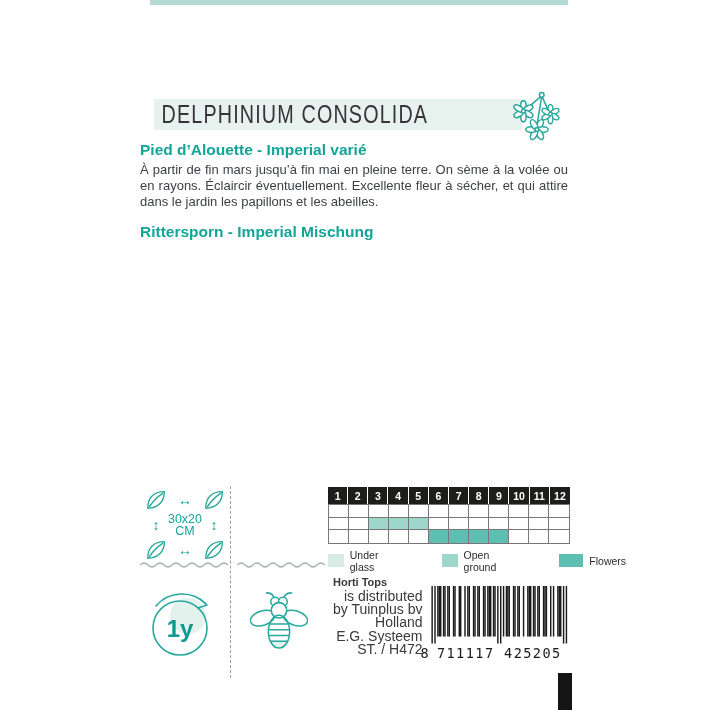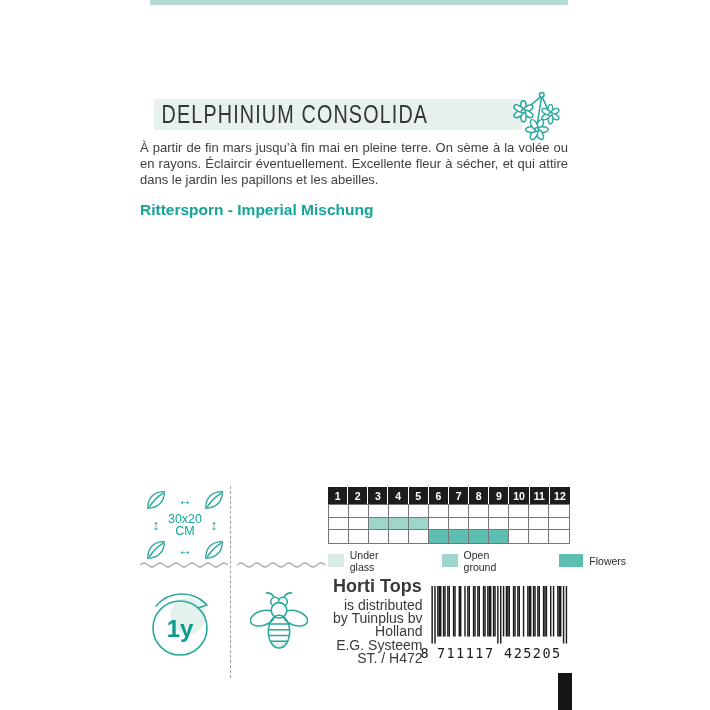--- a/index.html
+++ b/index.html
@@ -47,21 +47,21 @@
   .cal-row{display:grid;grid-template-columns:repeat(12,1fr);height:12.5px;}
   .cal-c{border-right:1px solid #777;border-bottom:1px solid #777;}
   .cal-c:last-child{border-right:none;}
   .cal-row:last-child .cal-c{border-bottom:none;}
   .cal-legend{display:flex;align-items:center;margin-top:5px;font-size:10.5px;color:#2b2b2b;gap:44px;}
   .leg-item{display:flex;align-items:center;margin-right:11px;}
   .leg-swatch{display:inline-block;width:24px;height:13px;margin-right:6px;}
 
   
   .distributor{position:absolute;left:333px;top:576px;color:#3a3a3a;}
-  .dist-name{font-size:18px;font-weight:bold;margin-bottom:2px;}
+  .dist-name{font-size:11px;font-weight:bold;margin-bottom:2px;}
   .dist-line{font-size:14px;line-height:13.2px;text-align:right;}
   .barcode{position:absolute;left:420px;top:586px;}
   .bc-digit{font-family:"DejaVu Sans Mono",monospace;font-size:9.5px;letter-spacing:1px;fill:#1a1a1a;}
 
   .print-mark{position:absolute;left:558px;top:673px;width:14px;height:37px;background:#151515;}
 
   
   .st{fill:none;stroke:var(--icon,#2aa99d);stroke-width:1.6;stroke-linecap:round;stroke-linejoin:round;}
   .fw{fill:#fff;stroke:var(--icon,#2aa99d);stroke-width:1.6;stroke-linecap:round;stroke-linejoin:round;}
   .pale{fill:var(--pale,#e4f2ee);stroke:none;}
@@ -118,20 +118,21 @@
         <ellipse cx="0" cy="-5.8" rx="3" ry="5.8" transform="rotate(210)"></ellipse>
         <ellipse cx="0" cy="-5.8" rx="3" ry="5.8" transform="rotate(270)"></ellipse>
         <ellipse cx="0" cy="-5.8" rx="3" ry="5.8" transform="rotate(330)"></ellipse>
       </g>
       <circle class="fw" cx="0" cy="0" r="2"></circle>
     </g>
   </svg>
 
   <div class="sections">
     <section>
+      <h3>Pied d’Alouette - Imperial varié</h3>
       <p>À partir de fin mars jusqu’à fin mai en pleine terre. On sème à la volée ou en rayons. Éclaircir éventuellement. Excellente fleur à sécher, et qui attire dans le jardin les papillons et les abeilles.</p>
     </section>
     <section>
       <h3>Rittersporn - Imperial Mischung</h3>
     </section>
   </div>
 
   <div class="quad spacing-grid">
     <svg viewBox="0 0 24 24" width="21" height="21">
         <use href="#leafShape"></use>

